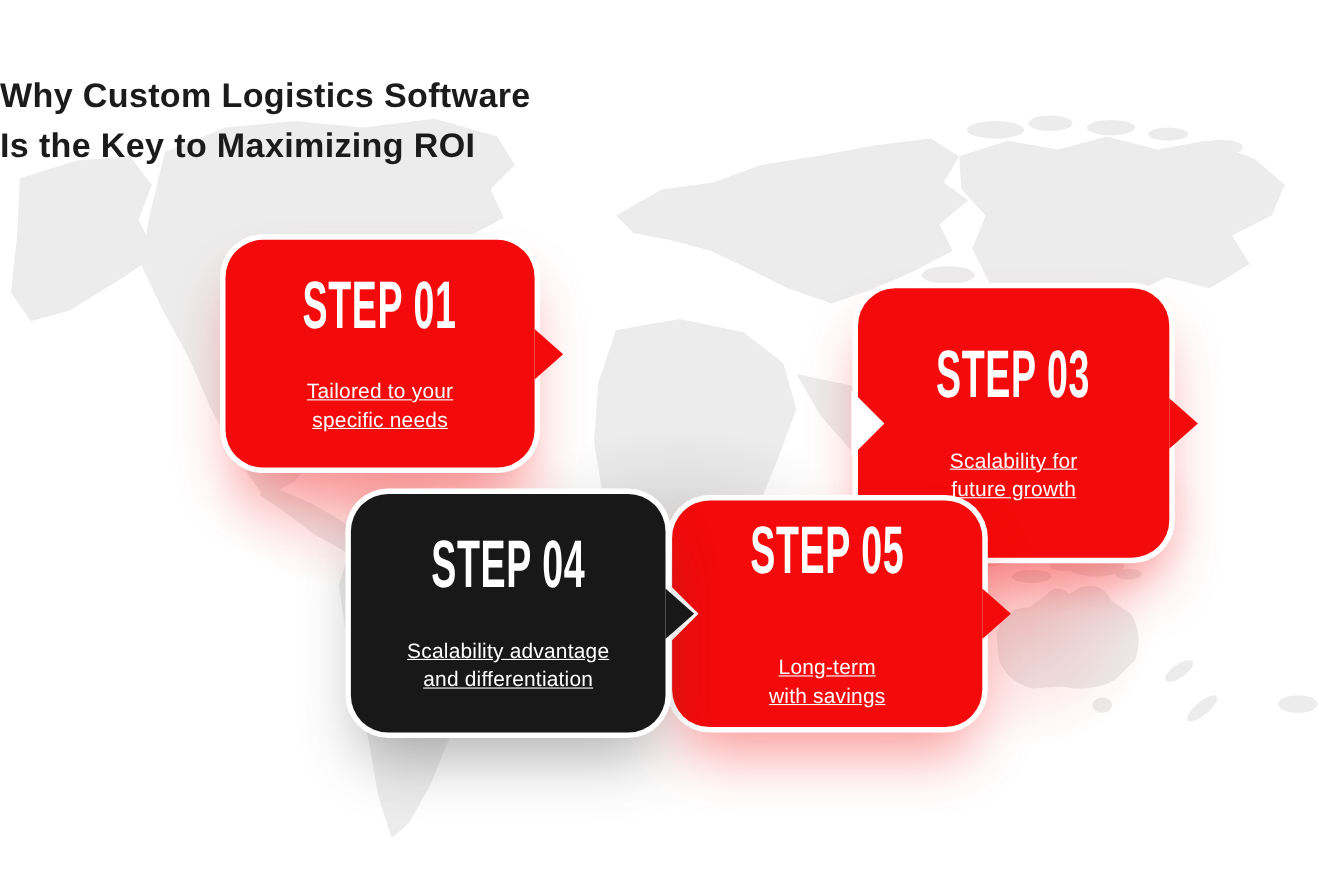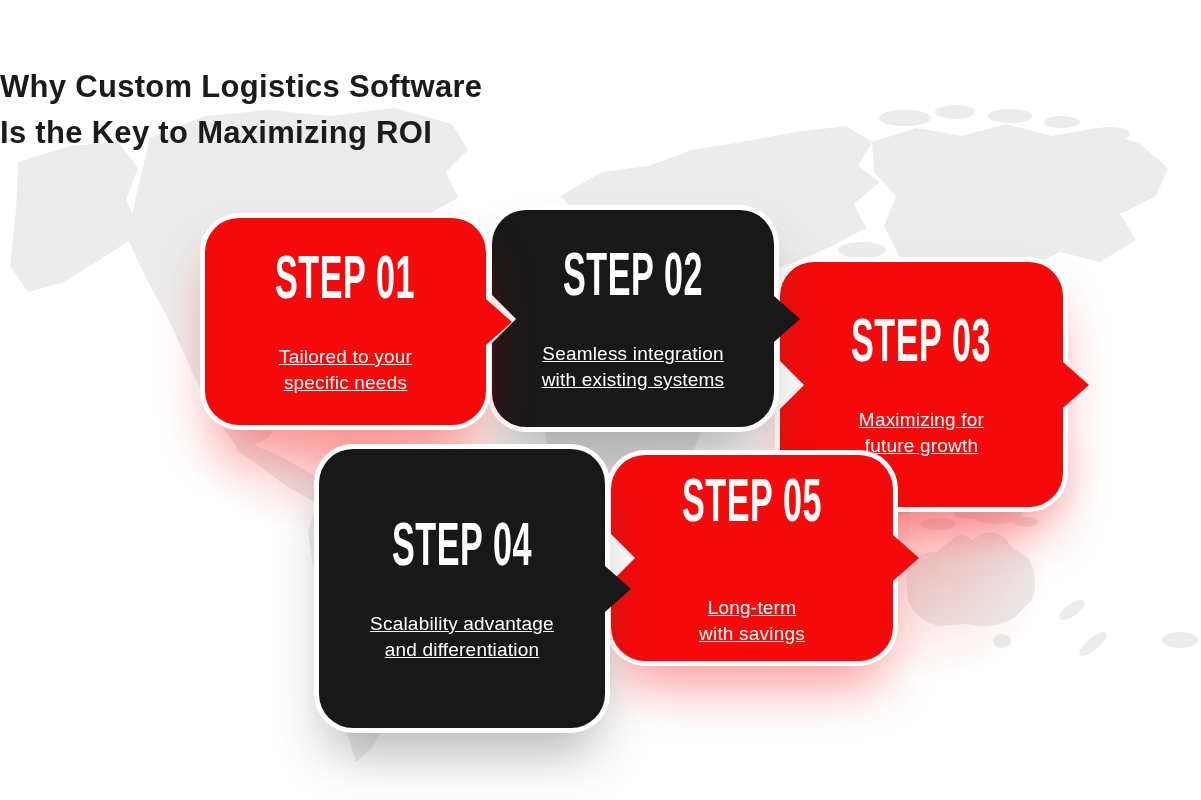--- a/index.html
+++ b/index.html
@@ -38,21 +38,21 @@
     text-align:center; color:#ffffff;
   }
   .card.red   { background:#F40A0A;
                 box-shadow:0 0 0 5px #ffffff, 0 32px 52px -8px rgba(244,10,10,.42); }
   .card.black { background:#181818;
                 box-shadow:0 0 0 5px #ffffff, 0 32px 52px -8px rgba(70,70,70,.40); }
 
   .s1 { left:205px; top:218px; width:281px; height:207px; z-index:6; }
   .s2 { left:492px; top:210px; width:282px; height:217px; z-index:5; }
   .s3 { left:780px; top:218px; width:283px; height:245px; z-index:4;margin-top:44px; }
-  .s4 { left:319px; top:449px; width:286px; height:279px; z-index:6; }
+  .s4 { left:319px; top:449px; width:286px; height:217px; z-index:6; }
   .s5 { left:611px; top:455px; width:282px; height:206px; z-index:5;gap:28px; }
 
   
   .tail {
     position:absolute; left:100%; top:50%; transform:translateY(-50%);
     width:0; height:0;
     border-top:23px solid transparent; border-bottom:23px solid transparent;
   }
   .card.red  .tail { border-left:26px solid #F40A0A; }
   .card.black .tail { border-left:26px solid #181818; }
@@ -123,36 +123,27 @@
 
   <div class="card red s1">
     <span class="tail"></span>
     <span class="step-label">STEP 01</span>
     <div class="step-desc">
       <span>Tailored to your</span>
       <span>specific needs</span>
     </div>
   </div>
 
-  <div class="card black s2">
-    <span class="notch"></span>
-    <span class="tail"></span>
-    <span class="step-label">STEP 02</span>
-    <div class="step-desc">
-      <span>Seamless integration</span>
-      <span>with existing systems</span>
-    </div>
-  </div>
 
   <div class="card red s3">
     <span class="notch"></span>
     <span class="tail"></span>
     <span class="step-label">STEP 03</span>
     <div class="step-desc">
-      <span>Maximizing for</span>
+      <span>Scalability for</span>
       <span>future growth</span>
     </div>
   </div>
 
   <div class="card black s4">
     <span class="tail"></span>
     <span class="step-label">STEP 04</span>
     <div class="step-desc">
       <span>Scalability advantage</span>
       <span>and differentiation</span>

